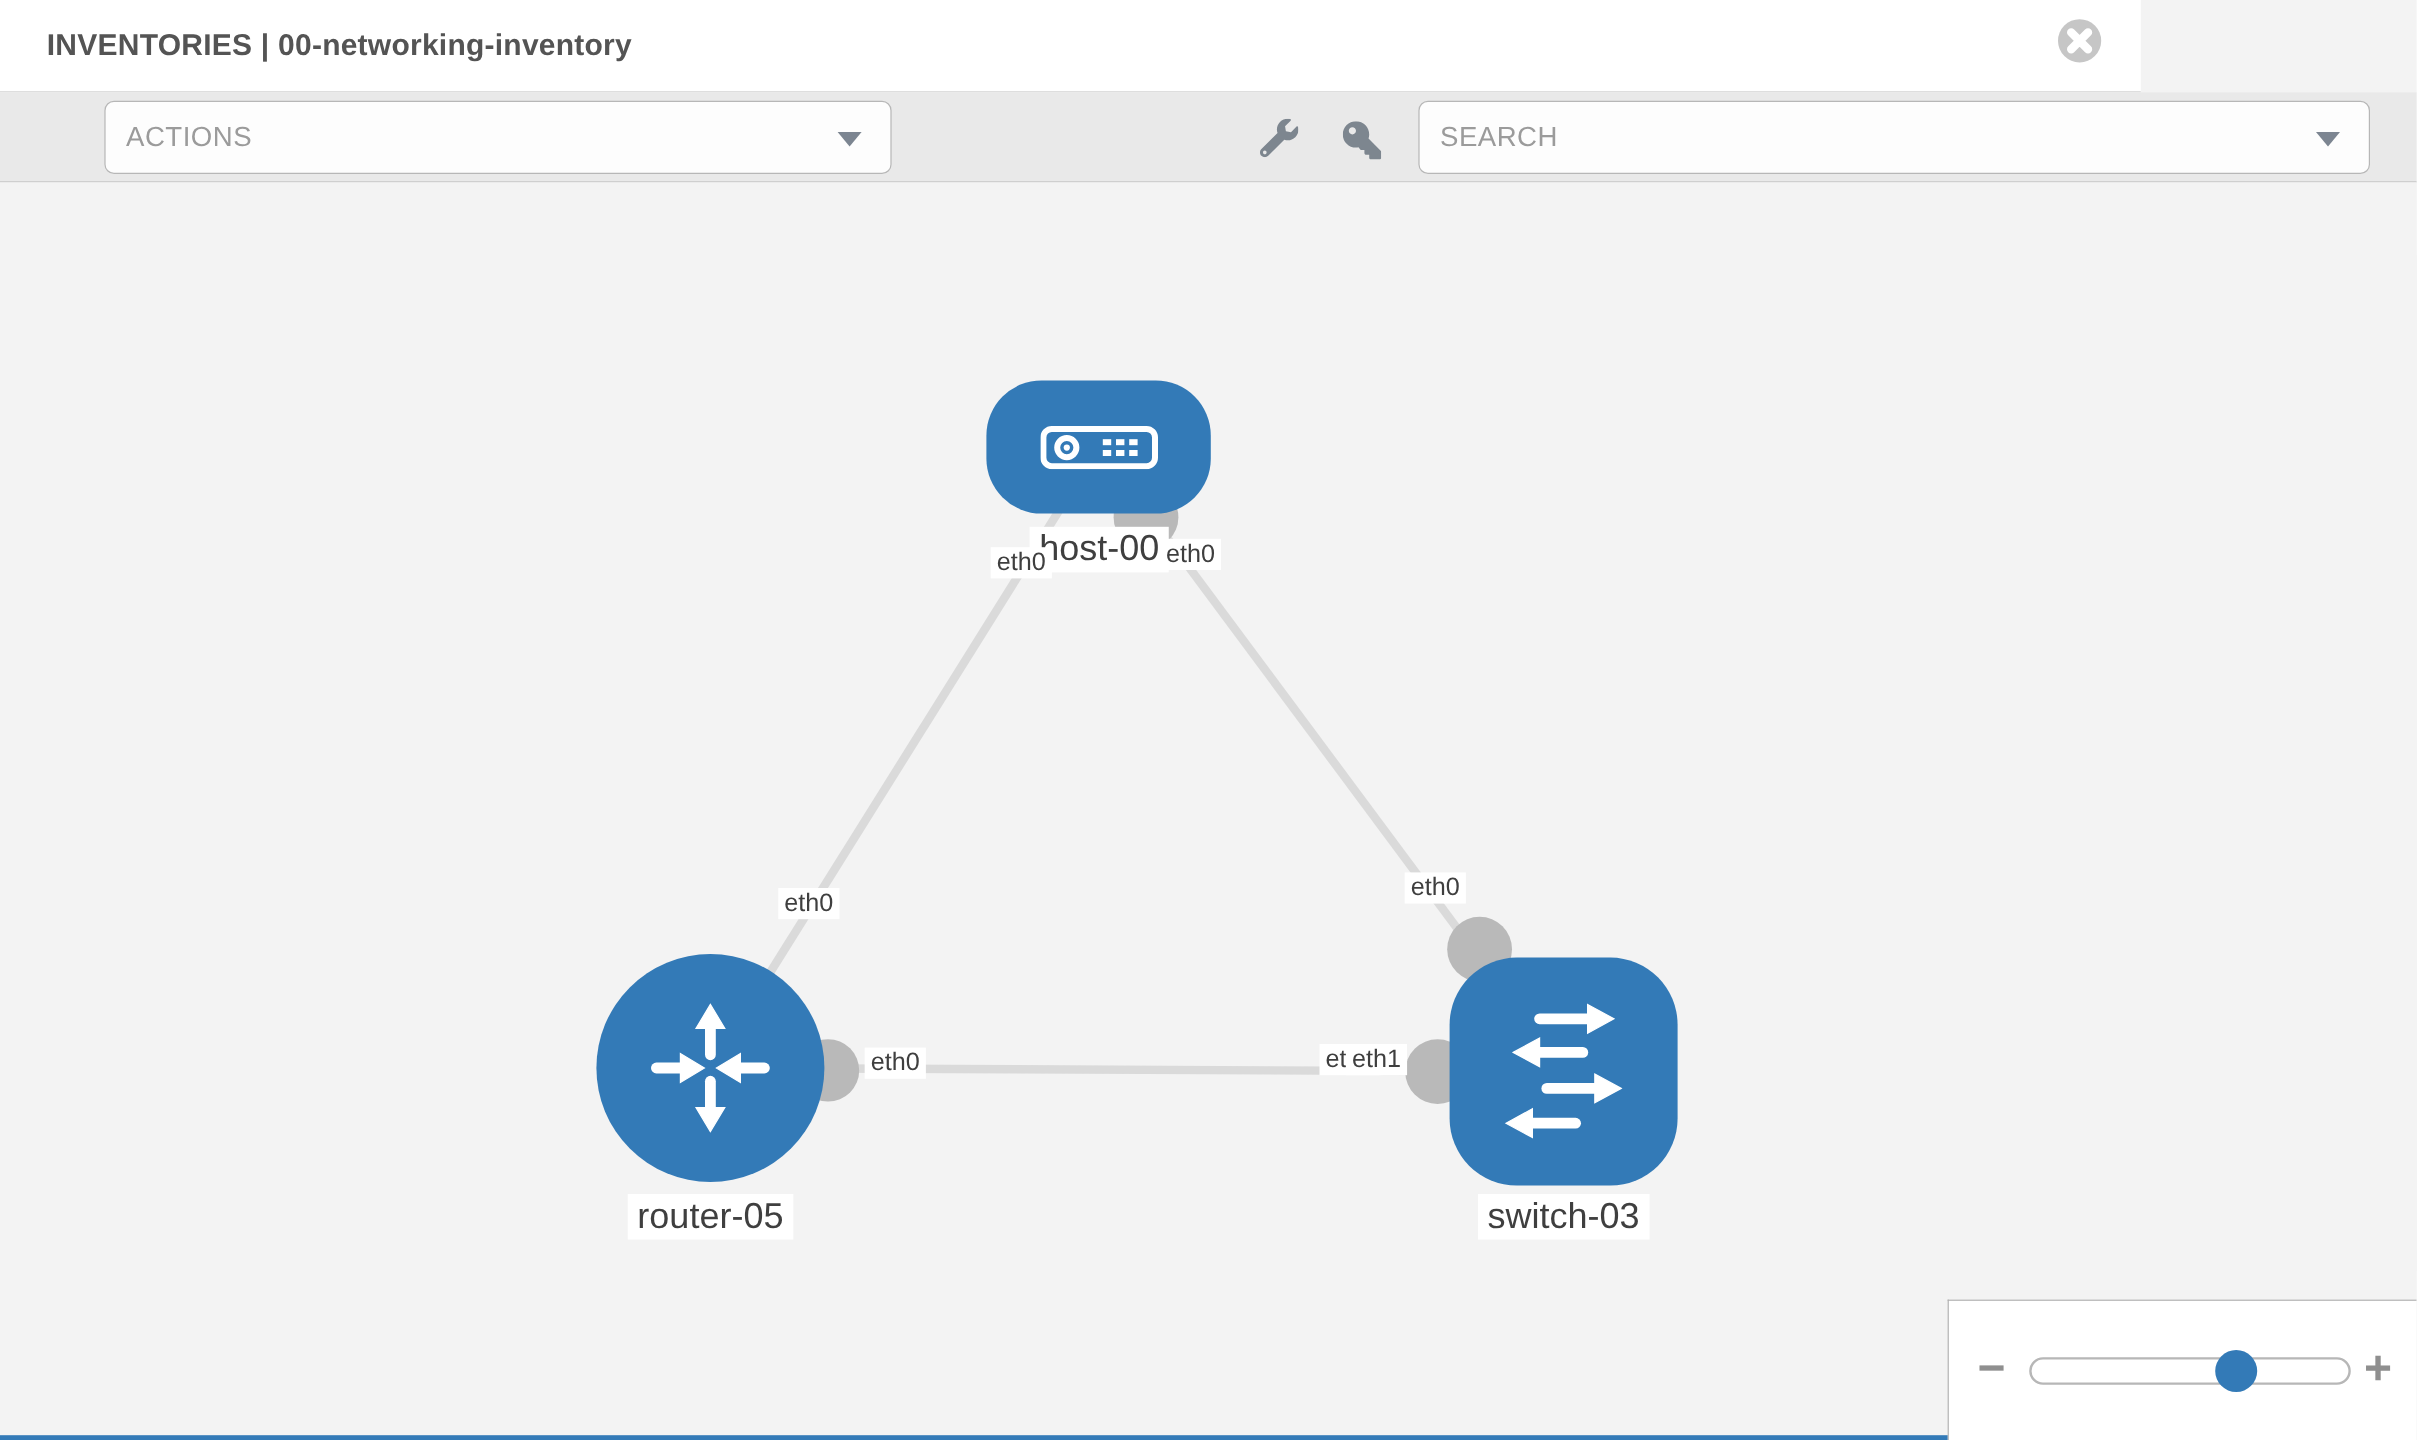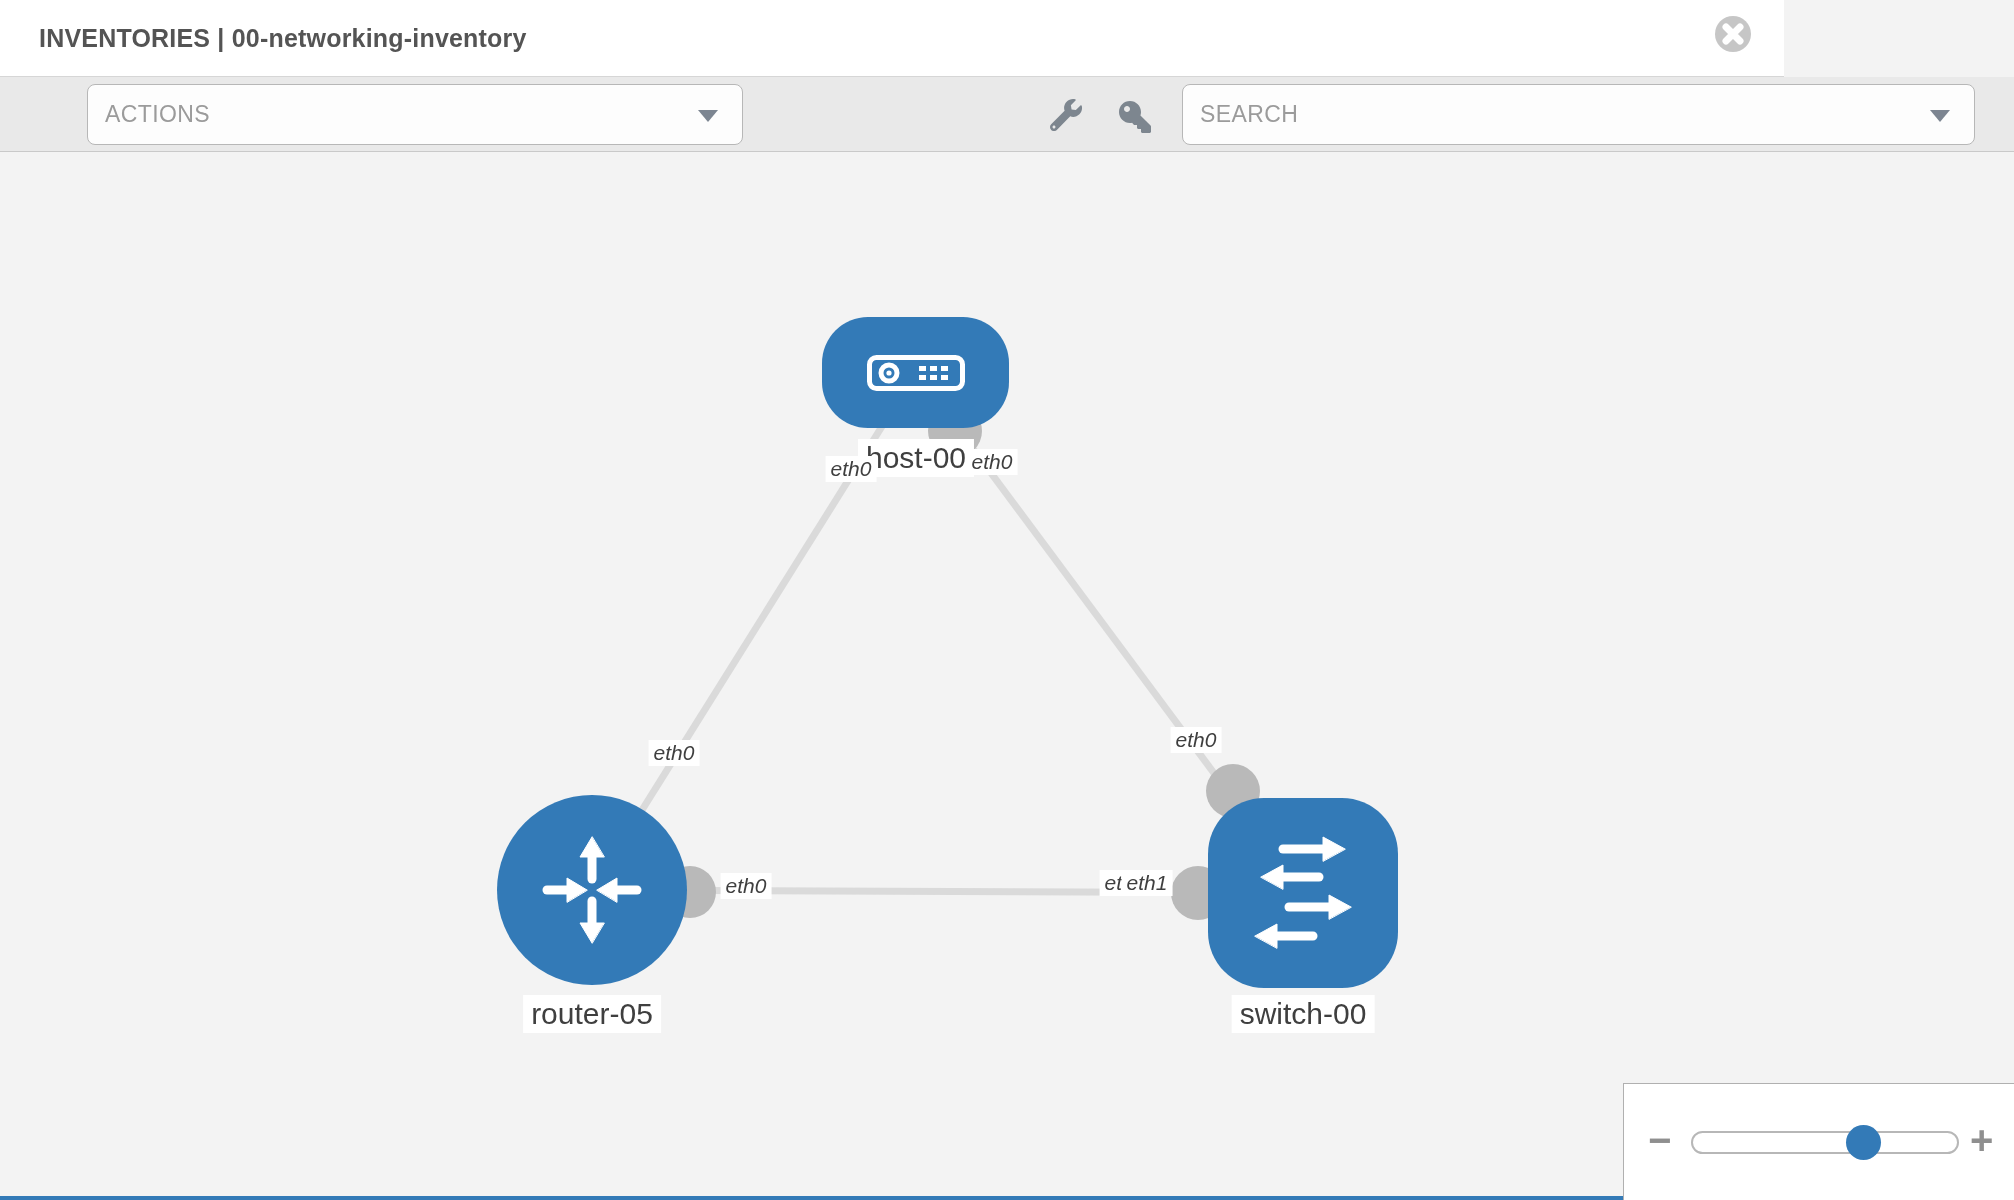--- a/index.html
+++ b/index.html
@@ -35,21 +35,21 @@
   .graph-svg{position:absolute;left:0;top:0;}
   .node{position:absolute;background:#337ab7;display:flex;align-items:center;justify-content:center;cursor:pointer;}
   .node-host{left:822px;top:317px;width:187px;height:111px;border-radius:46px;}
   .node-router{left:497px;top:795px;width:190px;height:190px;border-radius:50%;}
   .node-switch{left:1208px;top:798px;width:190px;height:190px;border-radius:56px;}
   .lbl{
     position:absolute;background:#ffffff;color:#3f3f3f;white-space:nowrap;
     transform:translate(-50%,-50%);text-align:center;
   }
   .node-lbl{font-size:30px;padding:2px 8px;}
-  .iface-lbl{font-size:21px;padding:1px 5px;font-style:italic;}
+  .iface-lbl{font-size:21px;padding:1px 5px;}
   
   .zoom-panel{
     position:absolute;left:1623px;top:1083px;width:391px;height:117px;background:#ffffff;
     border-top:1px solid #b0b0b0;border-left:1px solid #b0b0b0;box-sizing:border-box;
   }
   .zoom-level{position:absolute;left:0;top:10px;width:100%;text-align:center;font-size:23px;color:#111;}
   .zoom-btn{position:absolute;top:36px;font-size:40px;font-weight:bold;color:#8f8f8f;cursor:pointer;line-height:40px;}
   .zoom-minus{left:24px;}
   .zoom-plus{left:346px;}
   .zoom-track{
@@ -156,21 +156,21 @@
           <line x1="44" y1="74" x2="88" y2="74"></line>
             <polygon points="106,74 84,62 84,86" stroke-width="1"></polygon>
           <line x1="28" y1="103" x2="68" y2="103"></line>
             <polygon points="10,103 32,91 32,115" stroke-width="1"></polygon>
         </g>
       </svg>
     </div>
 
     <div class="lbl node-lbl" style="left:916px;top:306px;">host-00</div>
     <div class="lbl node-lbl" style="left:592px;top:862px;">router-05</div>
-    <div class="lbl node-lbl" style="left:1303px;top:862px;">switch-00</div>
+    <div class="lbl node-lbl" style="left:1303px;top:862px;">switch-03</div>
 
     <div class="lbl iface-lbl" style="left:851px;top:317px;">eth0</div>
     <div class="lbl iface-lbl" style="left:992px;top:310px;">eth0</div>
     <div class="lbl iface-lbl" style="left:674px;top:601px;">eth0</div>
     <div class="lbl iface-lbl" style="left:1196px;top:588px;">eth0</div>
     <div class="lbl iface-lbl" style="left:746px;top:734px;">eth0</div>
     <div class="lbl iface-lbl" style="left:1125px;top:731px;">eth0</div>
     <div class="lbl iface-lbl" style="left:1147px;top:731px;z-index:2;">eth1</div>
 
   </div>

